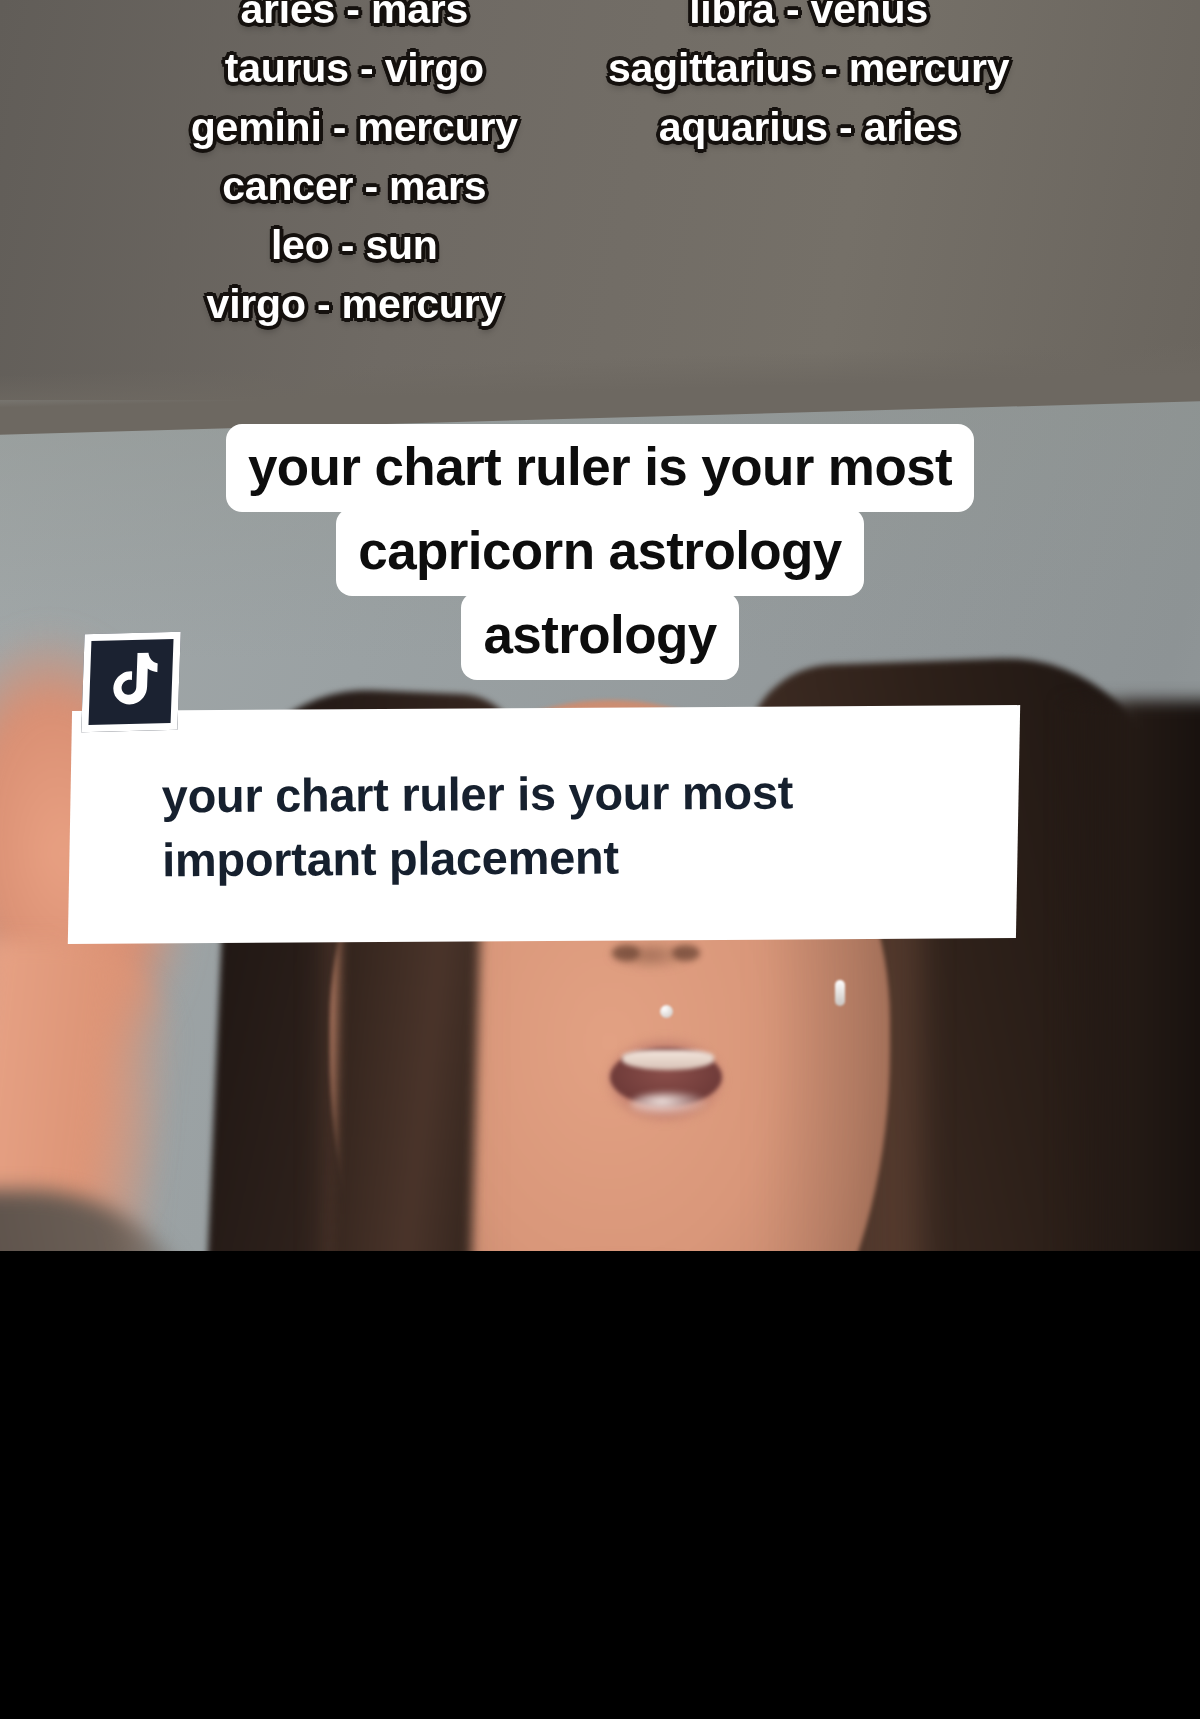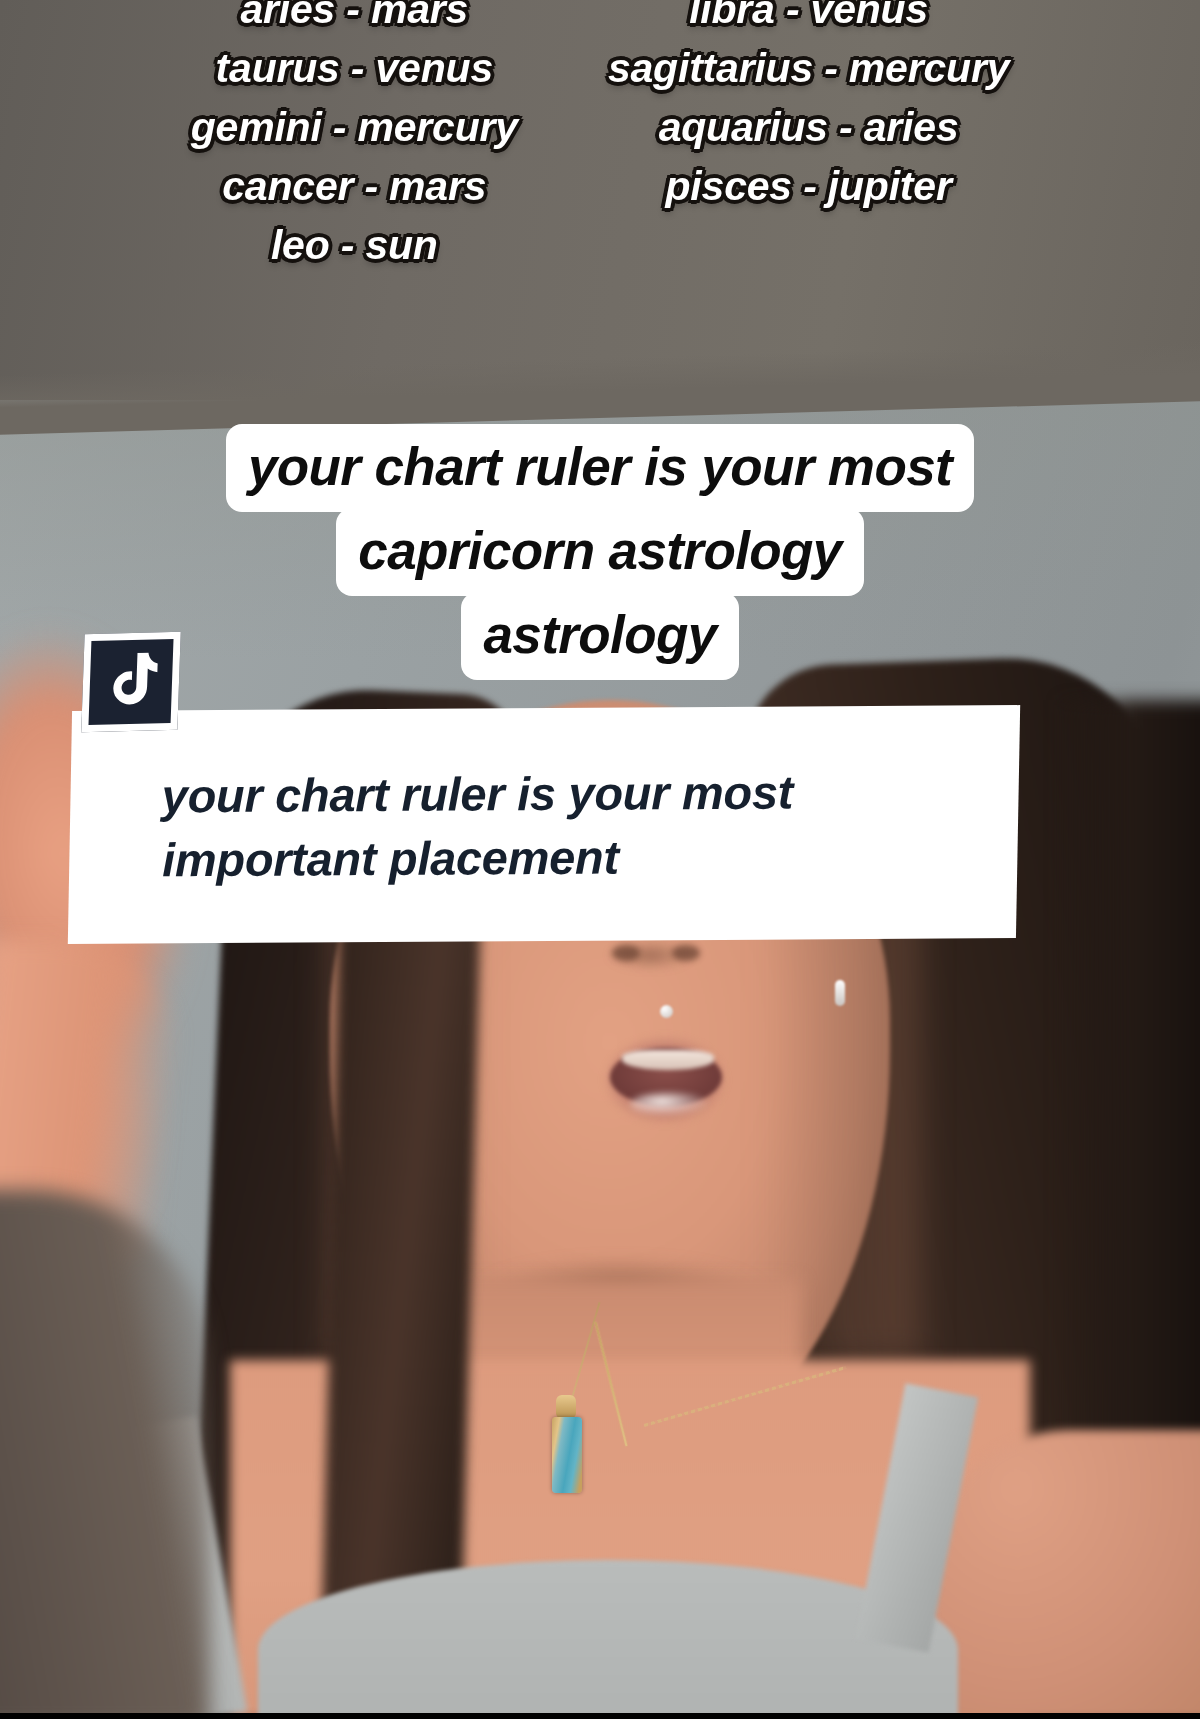--- a/index.html
+++ b/index.html
@@ -8,23 +8,22 @@
     width: 1200px;
     height: 1719px;
     overflow: hidden;
     background: #000;
     font-family: "Liberation Sans", sans-serif;
   }
 
   #stage {
     position: relative;
     width: 1200px;
-    height: 1713px;
+    height: 1251px;
     overflow: hidden;
-    font-style: italic;
   }
 
   
   .photo-layer {
     position: absolute;
     inset: 0;
     overflow: hidden;
   }
 
   
@@ -480,30 +479,30 @@
     <div class="hand"></div>
     <div class="hand-fingers"></div>
     <div class="arm-left"></div>
 
     <div class="top-band"></div>
   </div>
 
   <div class="zodiac">
     <div class="zodiac-col">
       <div class="zodiac-line">aries - mars</div>
-      <div class="zodiac-line">taurus - venus</div>
+      <div class="zodiac-line">taurus - virgo</div>
       <div class="zodiac-line">gemini - mercury</div>
       <div class="zodiac-line">cancer - mars</div>
       <div class="zodiac-line">leo - sun</div>
+      <div class="zodiac-line">virgo - mercury</div>
     </div>
     <div class="zodiac-col">
       <div class="zodiac-line">libra - venus</div>
       <div class="zodiac-line">sagittarius - mercury</div>
       <div class="zodiac-line">aquarius - aries</div>
-      <div class="zodiac-line">pisces - jupiter</div>
     </div>
   </div>
 
   <div class="tt-caption">
     <span class="ln-wrap"><span class="ln">your chart ruler is your most</span></span>
     <span class="ln-wrap"><span class="ln">capricorn astrology</span></span>
     <span class="ln-wrap"><span class="ln">astrology</span></span>
   </div>
 
   <div class="tt-logo">

